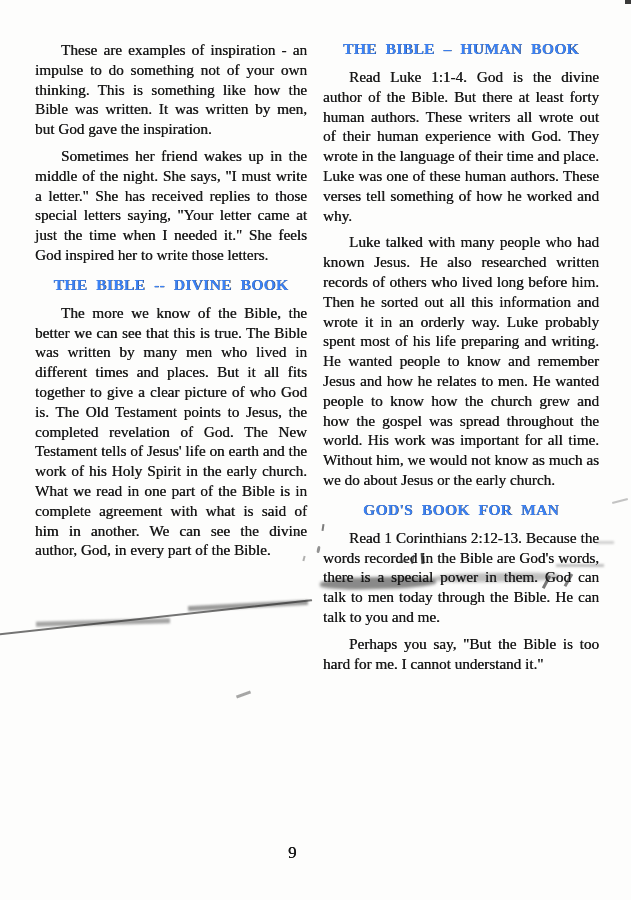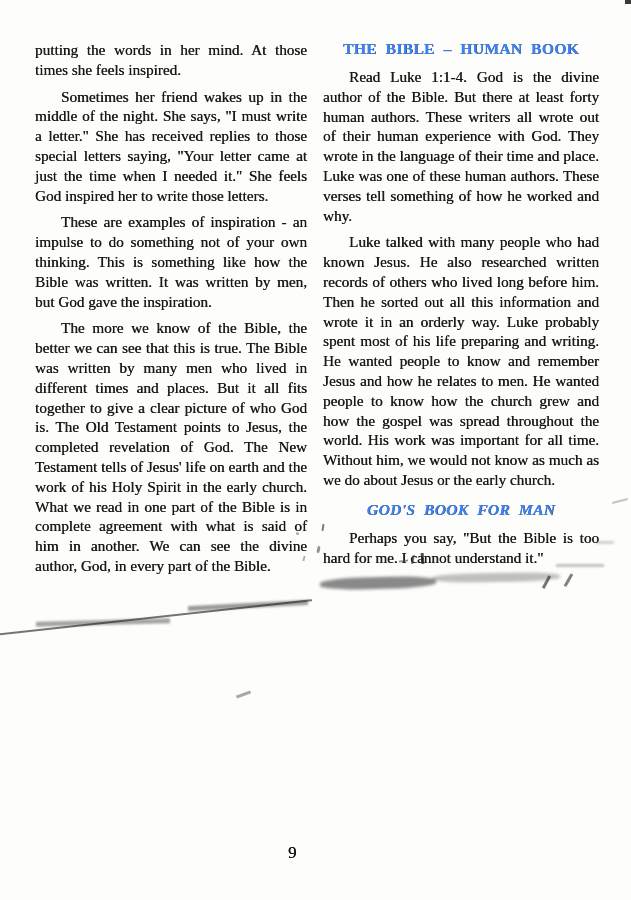--- a/index.html
+++ b/index.html
@@ -35,21 +35,21 @@
   .col p.ind { text-indent: 26px; font-family: Liberation Serif, serif; }
   .col h2 {
     font-size: 15.6px;
     font-weight: bold;
     text-align: center;
     margin: 11px 0 9px 0;
     letter-spacing: 0.3px;
     word-spacing: 4.5px;
     color: #3b82f6;
   }
-  .col h2.italic { font-style: italic; }
+  .col h2.italic { }
   .page-number {
     position: absolute;
     left: 288px; top: 843px;
     font-size: 17px;
     color: #141414;
     text-shadow: 0.3px 0 0 #141414;
   }
   
   .artifact { position: absolute; pointer-events: none; }
   .scratch-line {
@@ -104,31 +104,32 @@
   .corner-speck { left: 625px; top: 0; width: 6px; height: 4px; background: #3a3a3a; }
 </style>
 </head>
 <body>
 
 <div class="page">
 
   <div class="columns">
 
     <div class="col col-left">
-      <p>putting the words in her mind. At those times she feels inspired.</p>
+      <p class="ind">These are examples of inspiration - an impulse to do something not of your own thinking. This is something like how the Bible was written. It was written by men, but God gave the inspiration.</p>
       <p class="ind">Sometimes her friend wakes up in the middle of the night. She says, "I must write a letter." She has received replies to those special letters saying, "Your letter came at just the time when I needed it." She feels God inspired her to write those letters.</p>
-      <p class="ind">These are examples of inspiration - an impulse to do something not of your own thinking. This is something like how the Bible was written. It was written by men, but God gave the inspiration.</p>
+      <h2>THE BIBLE -- DIVINE BOOK</h2>
       <p class="ind">The more we know of the Bible, the better we can see that this is true. The Bible was written by many men who lived in different times and places. But it all fits together to give a clear picture of who God is. The Old Testament points to Jesus, the completed revelation of God. The New Testament tells of Jesus' life on earth and the work of his Holy Spirit in the early church. What we read in one part of the Bible is in complete agreement with what is said of him in another. We can see the divine author, God, in every part of the Bible.</p>
     </div>
 
     <div class="col col-right">
       <h2 style="margin-top:0">THE BIBLE – HUMAN BOOK</h2>
       <p class="ind">Read Luke 1:1-4. God is the divine author of the Bible. But there at least forty human authors. These writers all wrote out of their human experience with God. They wrote in the language of their time and place. Luke was one of these human authors. These verses tell something of how he worked and why.</p>
       <p class="ind">Luke talked with many people who had known Jesus. He also researched written records of others who lived long before him. Then he sorted out all this information and wrote it in an orderly way. Luke probably spent most of his life preparing and writing. He wanted people to know and remember Jesus and how he relates to men. He wanted people to know how the church grew and how the gospel was spread throughout the world. His work was important for all time. Without him, we would not know as much as we do about Jesus or the early church.</p>
       <h2 class="italic">GOD'S BOOK FOR MAN</h2>
+      <p class="ind">Read 1 Corinthians 2:12-13. Because the words recorded in the Bible are God's words, there is a special power in them. God can talk to men today through the Bible. He can talk to you and me.</p>
       <p class="ind">Perhaps you say, "But the Bible is too hard for me. I cannot understand it."</p>
     </div>
 
   </div>
 
   <div class="page-number">9</div>
 
   <div class="artifact scratch-line"></div>
   <div class="artifact strike-jesus"></div>
   <div class="artifact strike-completed"></div>

